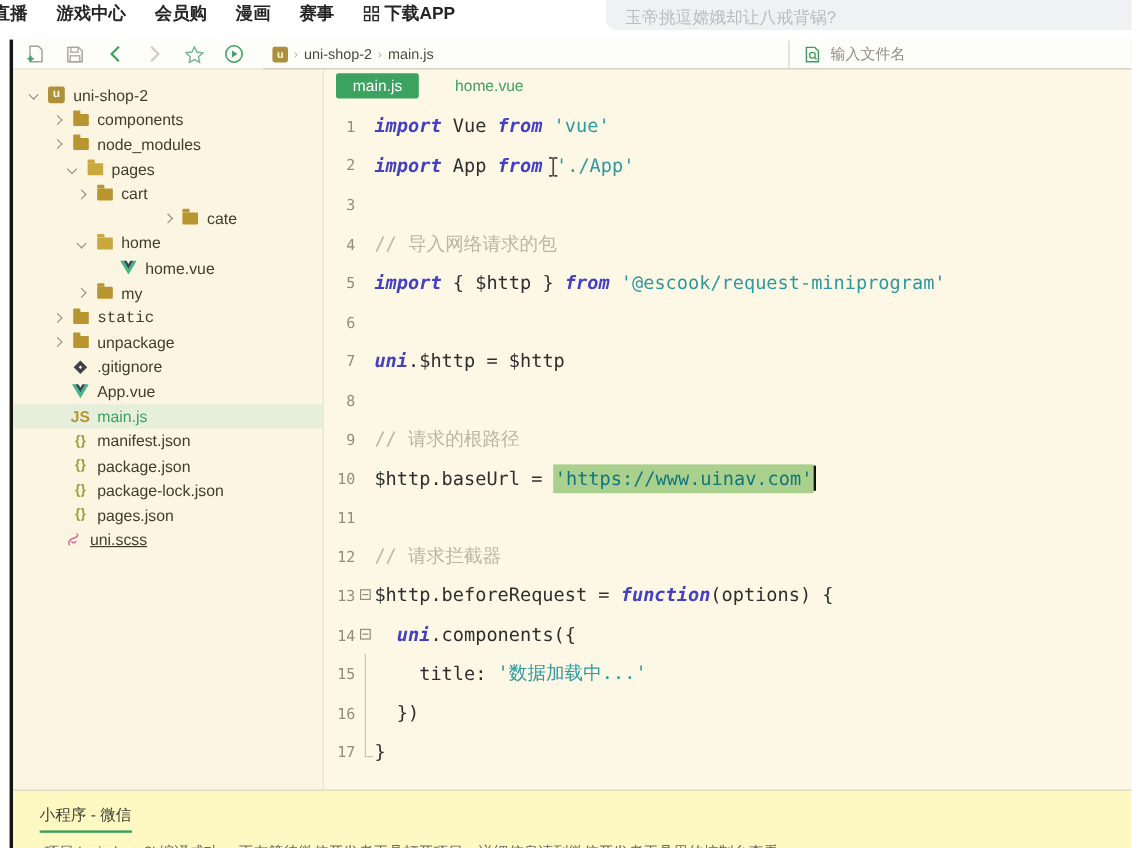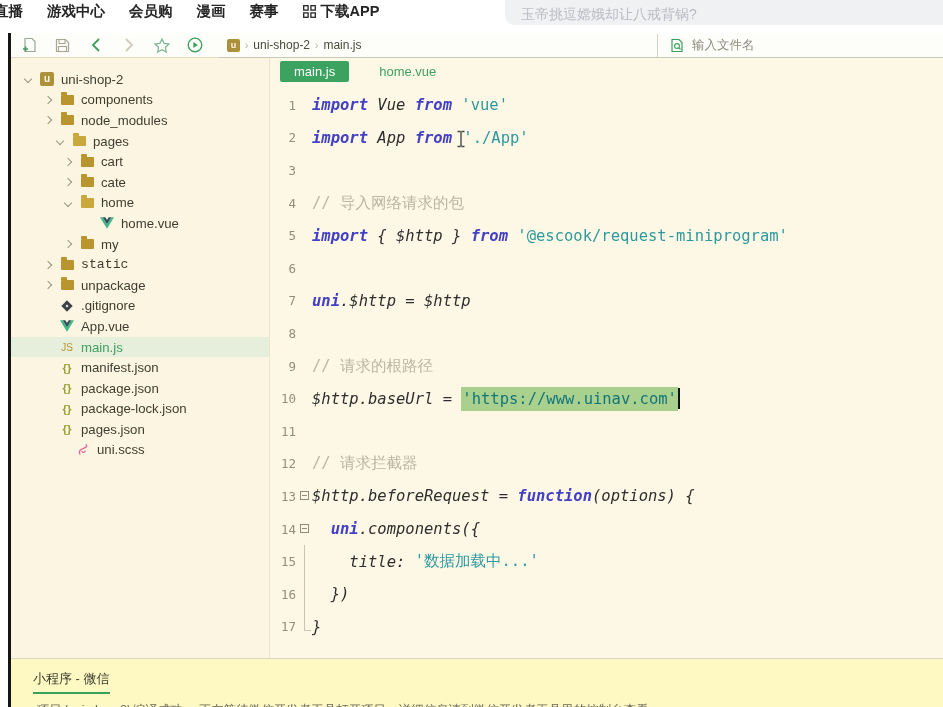--- a/index.html
+++ b/index.html
@@ -36,21 +36,21 @@
   .chev { width:6px; height:6px; border-right:1.4px solid #98957f; border-bottom:1.4px solid #98957f; display:inline-block; flex:none; margin-right:8px; }
   .chev.right { transform:rotate(-45deg); }
   .chev.down { transform:rotate(45deg); }
   .chev.none { border:none; }
   .tree-icon { width:16px; display:flex; justify-content:center; align-items:center; margin-right:6px; flex:none; }
   .icon-folder { width:13px; height:10px; background:#b9952f; border-radius:1px; position:relative; }
   .icon-folder::before { content:""; position:absolute; top:-3px; left:0; width:6px; height:3px; background:#b9952f; border-radius:1px 1px 0 0; }
   .icon-folder.open { background:#c9a83e; }
   .icon-folder.open::before { background:#c9a83e; }
   .icon-uniapp { width:14px; height:14px; background:#ad913a; border-radius:2px; color:#fdf8e6; font-size:10px; font-weight:bold; display:flex; align-items:center; justify-content:center; line-height:1; }
-  .icon-js { font-size:10px; font-weight:normal; color:#b9952f; letter-spacing:0; }
+  .icon-js { font-size:13px; font-weight:bold; color:#b9952f; letter-spacing:0; }
   .icon-json { font-size:11.5px; font-weight:bold; color:#9aa233; }
   .icon-git { width:8px; height:8px; background:#3e4249; transform:rotate(45deg); position:relative; }
   .icon-git::after { content:""; position:absolute; left:3px; top:3px; width:2px; height:2px; background:#fbf5e2; }
 
   
   #editor { flex:1; display:flex; flex-direction:column; background:#fdf8e6; min-width:0; }
   #tabbar { height:26px; flex:none; display:flex; align-items:flex-start; padding:3px 0 0 10px; gap:26px; }
   .tab { height:21px; padding:0 14px; font-size:13px; display:flex; align-items:center; border-radius:2px; cursor:pointer; }
   .tab.active { background:#3ba35f; color:#ffffff; }
   .tab.inactive { color:#3f9f60; padding:0 4px; }
@@ -58,21 +58,21 @@
   .code-line { height:32.6px; display:flex; align-items:center; }
   .lnum { width:26px; text-align:right; font-size:12.5px; color:#908e7e; flex:none; }
   .fold { width:14px; height:100%; position:relative; flex:none; margin-left:2px; }
   .fold-box { position:absolute; left:2px; top:50%; margin-top:-5px; width:9px; height:9px; border:1px solid #8f8d7c; background:#fdf8e6; }
   .fold-box::after { content:""; position:absolute; left:1px; top:3px; width:5px; height:1px; background:#8f8d7c; }
   .fold-bar { position:absolute; left:6px; top:0; width:1px; height:100%; background:#c9c5ae; }
   .fold-end { position:absolute; left:6px; top:0; width:7px; height:62%; border-left:1px solid #c9c5ae; border-bottom:1px solid #c9c5ae; }
   .ctext { white-space:pre; font-size:15.5px; color:#2e2e2e; display:flex; align-items:center; }
   .tok { white-space:pre; }
   .tok-kw { color:#4440c4; font-style:italic; font-weight:600; }
-  .tok-pl { color:#2e2e2e;font-style:italic; }
+  .tok-pl { color:#2e2e2e; }
   .tok-str { color:#2f999d; }
   .tok-com { color:#b9b6a4; }
   .tok-hl { color:#13767b; background:#a9d08c; padding:3px 1px; }
   .caret { display:inline-block; width:2px; height:21px; background:#101010; vertical-align:middle; }
   .ibeam { display:inline-block; margin:0 -3px 0 -5px; position:relative; top:1px; }
 
   
   #console { height:49px; flex:none; background:#fef9c3; border-top:1px solid #dad6c3; position:relative; overflow:hidden; }
   #console-tab { position:absolute; left:22px; top:11px; font-size:13px; color:#3c3c30; cursor:pointer; padding-bottom:4px; border-bottom:2px solid #3ba05e; }
   #console-msg { position:absolute; left:26px; top:43px; font-size:12.5px; color:#6b695c; white-space:nowrap; }
@@ -202,21 +202,21 @@
           </span>
           <span class="tree-label">pages</span>
         </div>
         <div class="tree-row" style="padding-left: 54px;">
           <span class="chev right"></span>
           <span class="tree-icon">
             <span class="icon-folder"></span>
           </span>
           <span class="tree-label">cart</span>
         </div>
-        <div class="tree-row" style="padding-left: 54px;">
+        <div class="tree-row" style="padding-left: 54px; justify-content: center;">
           <span class="chev right"></span>
           <span class="tree-icon">
             <span class="icon-folder"></span>
           </span>
           <span class="tree-label">cate</span>
         </div>
         <div class="tree-row" style="padding-left: 54px;">
           <span class="chev down"></span>
           <span class="tree-icon">
             <span class="icon-folder open"></span>
@@ -299,21 +299,21 @@
           </span>
           <span class="tree-label">package-lock.json</span>
         </div>
         <div class="tree-row" style="padding-left: 34px;">
           <span class="chev none"></span>
           <span class="tree-icon">
             <span class="icon-json">{}</span>
           </span>
           <span class="tree-label">pages.json</span>
         </div>
-        <div class="tree-row" style="padding-left: 50px;">
+        <div class="tree-row" style="padding-left: 28px; text-decoration: underline;">
           <span class="chev none"></span>
           <span class="tree-icon">
             <svg width="13" height="13" viewBox="0 0 16 16">
               <path d="M3.5 13.5C1.8 11 3.5 8 7.5 6.8c4-1.2 5.5-3 3.8-4.6M6 10.5c1.2 1.4 3.4 1.2 4-0.4" fill="none" stroke="#e0679a" stroke-width="1.6" stroke-linecap="round"></path>
             </svg>
           </span>
           <span class="tree-label">uni.scss</span>
         </div>
       </div>
 

